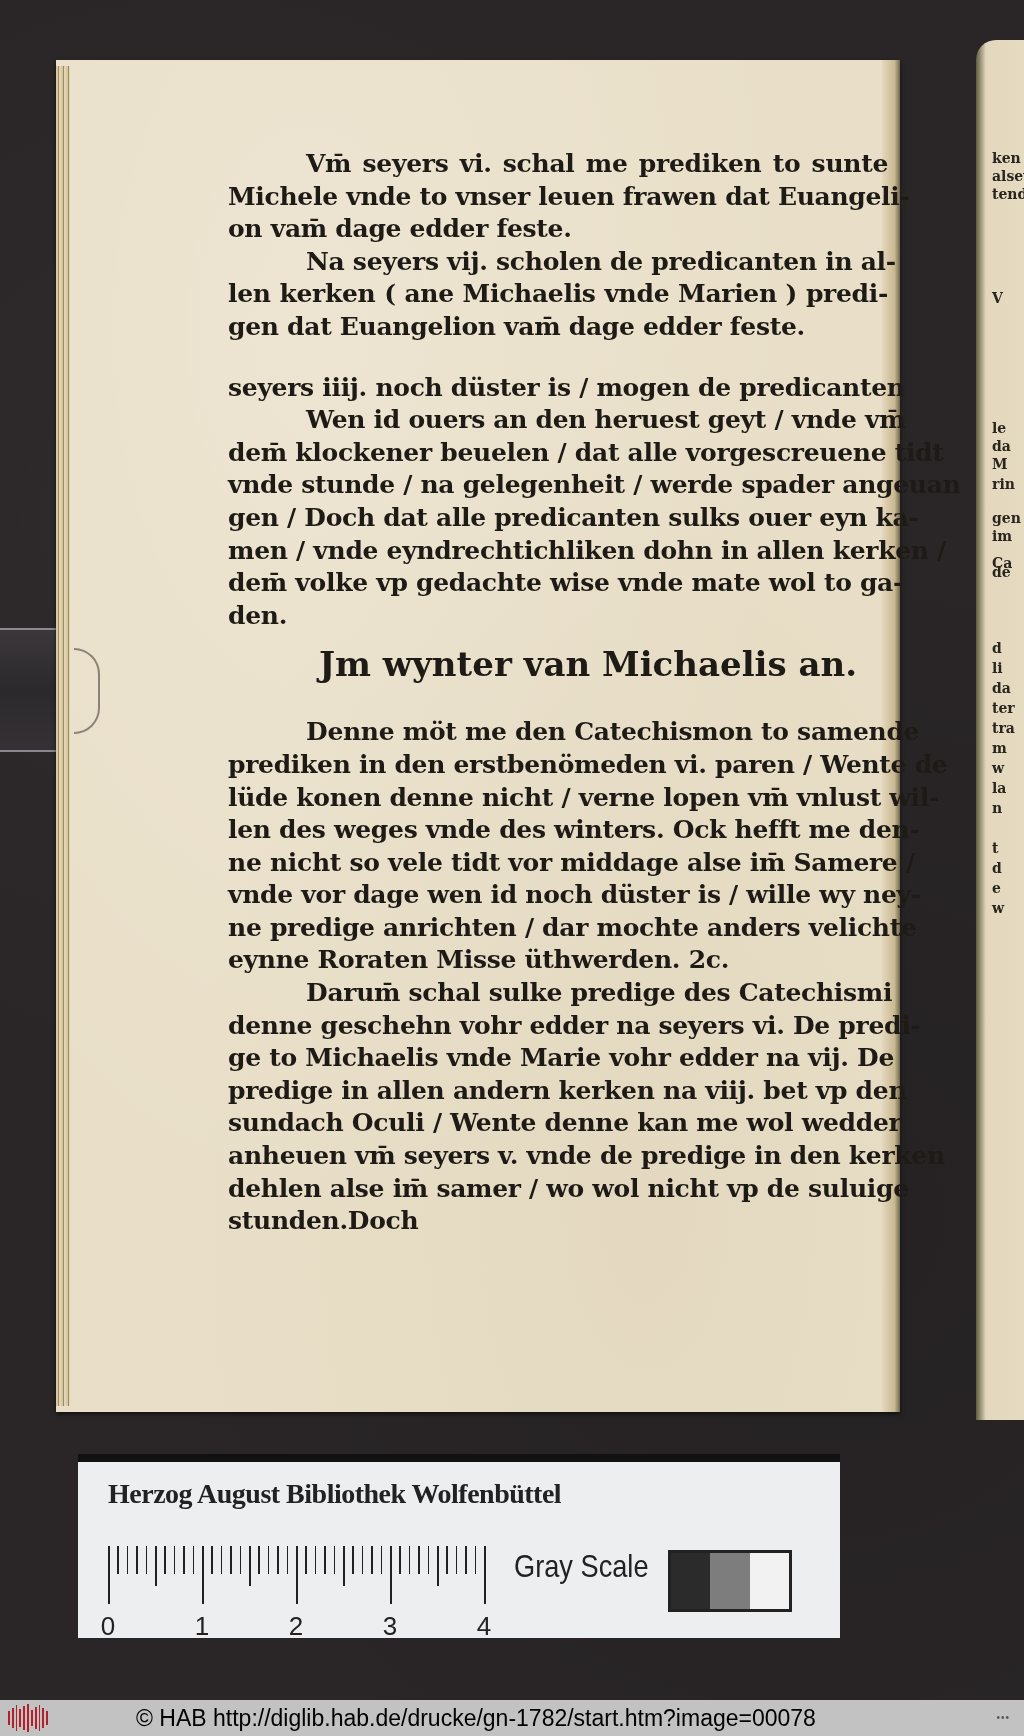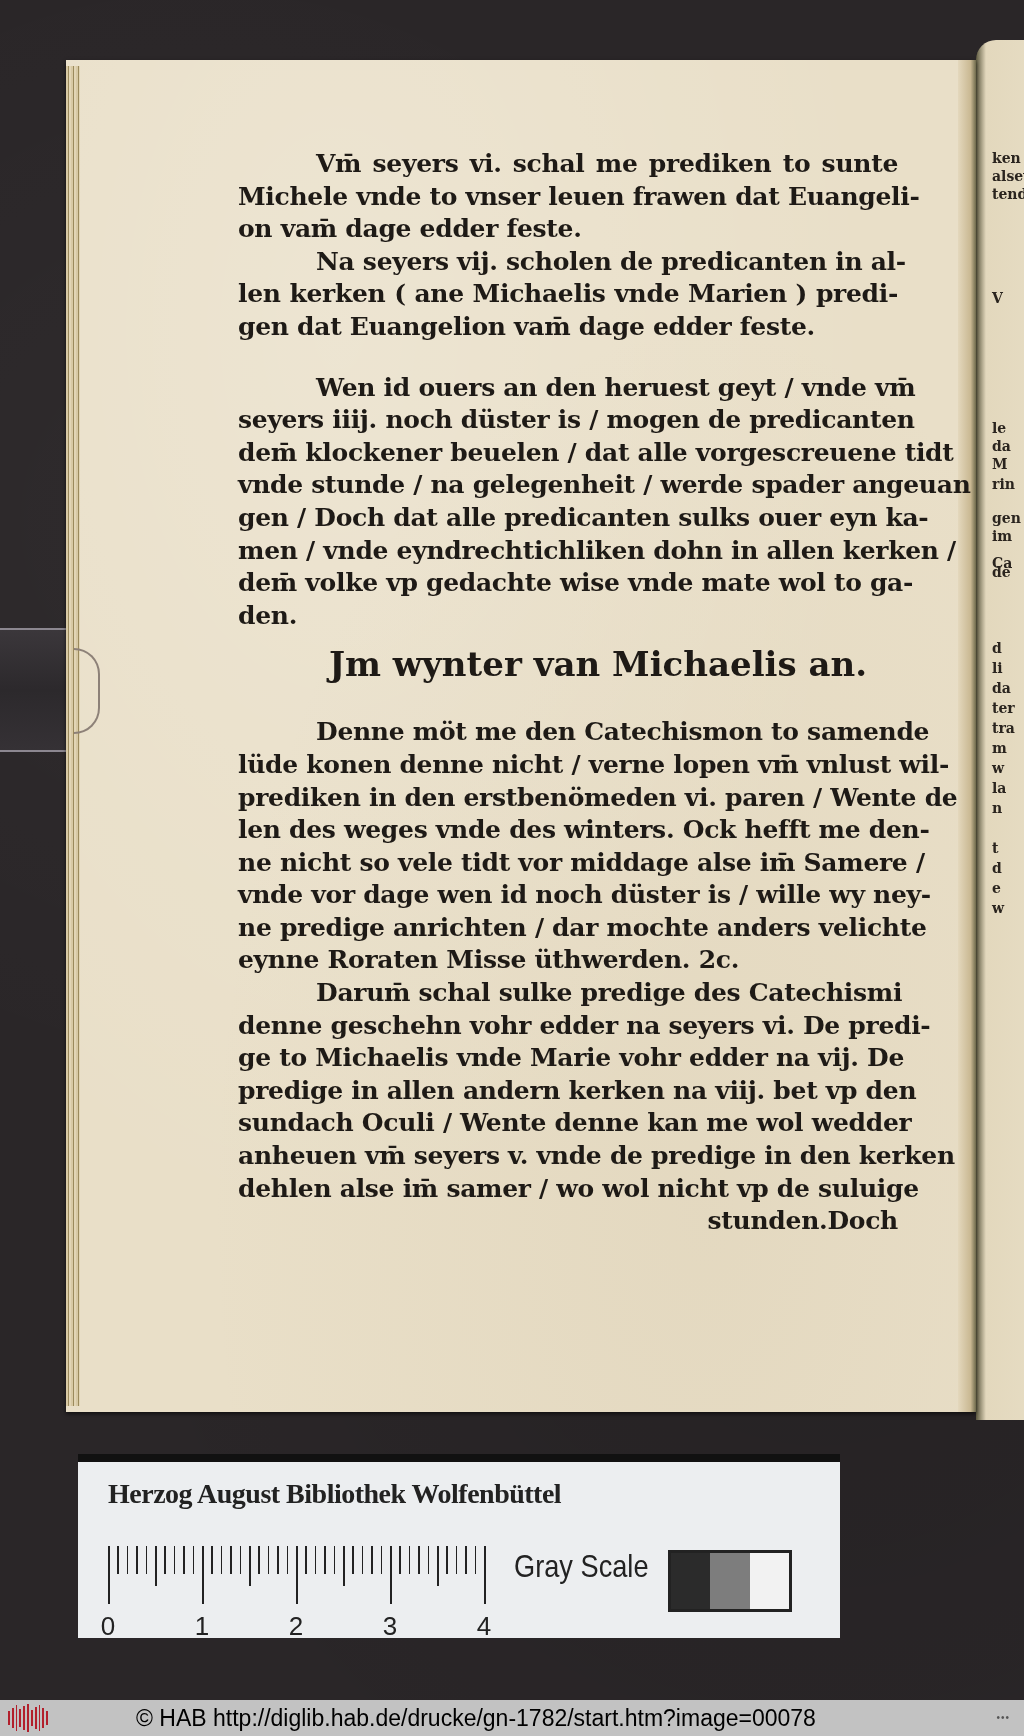--- a/index.html
+++ b/index.html
@@ -21,21 +21,21 @@
     z-index: 1;
   }
   .strap-loop {
     position: absolute; left: 74px; top: 648px; width: 24px; height: 82px;
     border: 2px solid #8d8178; border-left: none; border-radius: 0 40px 40px 0;
     z-index: 3;
   }
 
   
   .page {
-    position: absolute; left: 66px; top: 60px; width: 910px; height: 1352px;
+    position: absolute; left: 56px; top: 60px; width: 844px; height: 1352px;
     background: #e9dfc8;
     background-image:
       radial-gradient(ellipse at 30% 20%, rgba(255,255,255,0.18) 0, transparent 60%),
       radial-gradient(ellipse at 70% 85%, rgba(180,160,120,0.10) 0, transparent 55%);
     box-shadow: 0 2px 4px rgba(0,0,0,0.6);
     z-index: 2;
   }
   .page-edge-left {
     position: absolute; left: 0; top: 6px; width: 14px; height: 1340px;
     background: repeating-linear-gradient(90deg, #d8c9a4 0, #d8c9a4 2px, #9b8a5c 2px, #9b8a5c 3px, #e2d5b5 3px, #e2d5b5 5px);
@@ -54,21 +54,21 @@
     letter-spacing: -0.3px;
   }
   .line { white-space: nowrap; display: block; text-align: justify; text-align-last: justify; }
   .line.last { text-align-last: left; }
   .line.indent { padding-left: 78px; }
   .gap { height: 28px; }
   .heading {
     display: block; text-align: center; font-size: 34px; line-height: 48px;
     margin: 8px 0 28px 0; padding-left: 60px; font-weight: bold; letter-spacing: 0;
   }
-  .catchword-line { display: flex; justify-content: flex-end; }
+  .catchword-line { display: flex; justify-content: flex-start; }
 
   
   .next-page {
     position: absolute; left: 976px; top: 40px; width: 60px; height: 1380px;
     background: linear-gradient(90deg, #5e5a40 0, #e3d8bd 10px, #e6dcc3 100%);
     border-radius: 20px 0 0 0;
     z-index: 1; overflow: hidden;
   }
   .next-page .frag {
     position: absolute; left: 16px; font-family: "DejaVu Serif", serif; font-weight: bold;
@@ -163,34 +163,34 @@
         <span class="line">Michele vnde to vnser leuen frawen dat Euangeli-</span>
         <span class="line last">on vam̄ dage edder feste.</span>
       </div>
       <div>
         <span class="line indent">Na seyers vij. scholen de predicanten in al-</span>
         <span class="line">len kerken ( ane Michaelis vnde Marien ) predi-</span>
         <span class="line last">gen dat Euangelion vam̄ dage edder feste.</span>
       </div>
       <div class="gap"></div>
       <div>
+        <span class="line">seyers iiij. noch düster is / mogen de predicanten</span>
         <span class="line indent">Wen id ouers an den heruest geyt / vnde vm̄</span>
-        <span class="line">seyers iiij. noch düster is / mogen de predicanten</span>
         <span class="line">dem̄ klockener beuelen / dat alle vorgescreuene tidt</span>
         <span class="line">vnde stunde / na gelegenheit / werde spader angeuan</span>
         <span class="line">gen / Doch dat alle predicanten sulks ouer eyn ka-</span>
         <span class="line">men / vnde eyndrechtichliken dohn in allen kerken /</span>
         <span class="line">dem̄ volke vp gedachte wise vnde mate wol to ga-</span>
         <span class="line last">den.</span>
       </div>
       <span class="heading">Jm wynter van Michaelis an.</span>
       <div>
         <span class="line indent">Denne möt me den Catechismon to samende</span>
+        <span class="line">prediken in den erstbenömeden vi. paren / Wente de</span>
         <span class="line">lüde konen denne nicht / verne lopen vm̄ vnlust wil-</span>
-        <span class="line">prediken in den erstbenömeden vi. paren / Wente de</span>
         <span class="line">len des weges vnde des winters. Ock hefft me den-</span>
         <span class="line">ne nicht so vele tidt vor middage alse im̄ Samere /</span>
         <span class="line">vnde vor dage wen id noch düster is / wille wy ney-</span>
         <span class="line">ne predige anrichten / dar mochte anders velichte</span>
         <span class="line last">eynne Roraten Misse üthwerden. 2c.</span>
       </div>
       <div>
         <span class="line indent">Darum̄ schal sulke predige des Catechismi</span>
         <span class="line">denne geschehn vohr edder na seyers vi. De predi-</span>
         <span class="line">ge to Michaelis vnde Marie vohr edder na vij. De</span>

